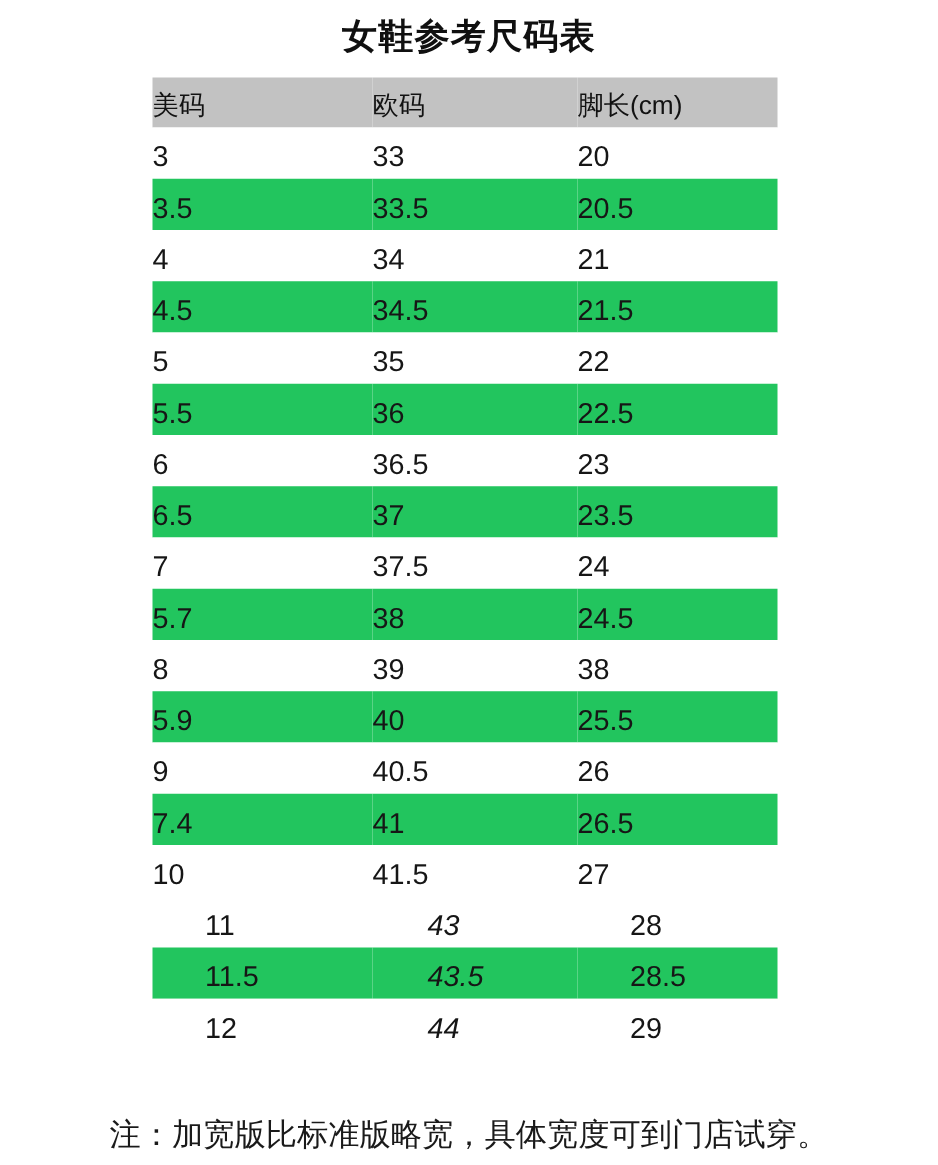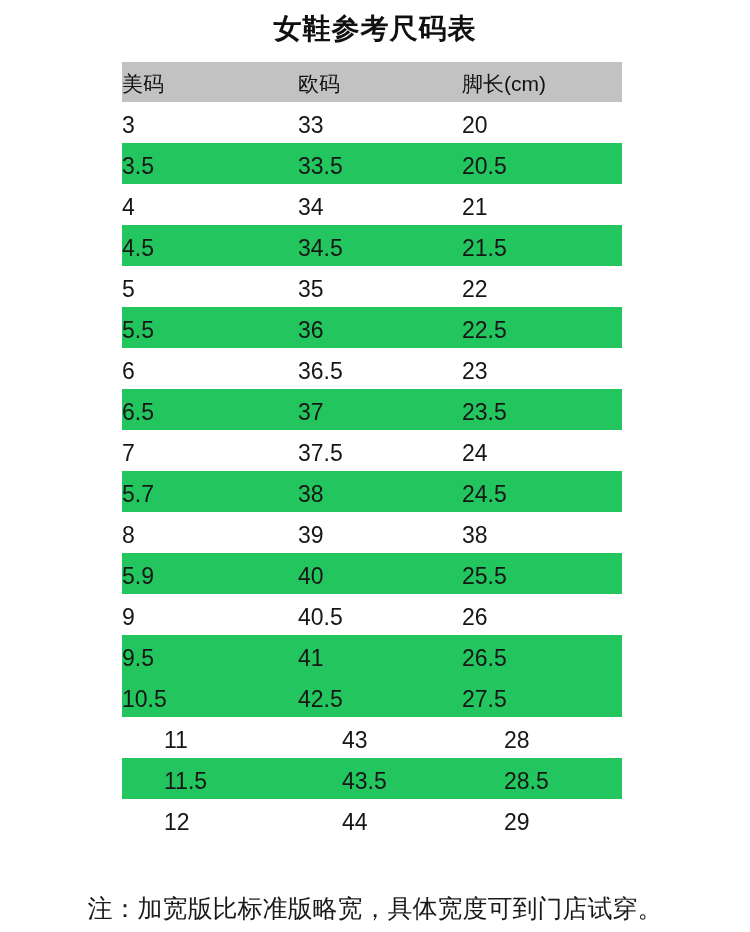--- a/index.html
+++ b/index.html
@@ -84,21 +84,21 @@
   .cell-1 { padding-left: 38px; }
   .cell-2 { padding-left: 40px; }
   .cell-3 { padding-left: 37px; }
 
   
   .nudge { display: inline-block; transform: translateY(3px); }
   .nudge-head { display: inline-block; transform: translateY(2px); }
 
   
   tr.shift .cell-1 { padding-left: 42px; }
-  tr.shift .cell-2 { padding-left: 44px; }
+  tr.shift .cell-2 { padding-left: 44px; font-style: italic; }
   tr.shift .cell-3 { padding-left: 42px; margin-top: 33px; }
 
   
   .note {
     position: absolute;
     top: 895px;
     left: 0;
     width: 750px;
     text-align: center;
     font-size: 25px;
@@ -186,28 +186,28 @@
           <td class="cell-1"><span class="nudge">5.9</span></td>
           <td class="cell-2"><span class="nudge">40</span></td>
           <td class="cell-3"><span class="nudge">25.5</span></td>
         </tr>
       <tr class="odd">
           <td class="cell-1"><span class="nudge">9</span></td>
           <td class="cell-2"><span class="nudge">40.5</span></td>
           <td class="cell-3"><span class="nudge">26</span></td>
         </tr>
       <tr class="even">
-          <td class="cell-1"><span class="nudge">9.5</span></td>
+          <td class="cell-1"><span class="nudge">7.4</span></td>
           <td class="cell-2"><span class="nudge">41</span></td>
           <td class="cell-3"><span class="nudge">26.5</span></td>
         </tr>
-      <tr class="even">
-          <td class="cell-1"><span class="nudge">10.5</span></td>
-          <td class="cell-2"><span class="nudge">42.5</span></td>
-          <td class="cell-3"><span class="nudge">27.5</span></td>
+      <tr class="odd">
+          <td class="cell-1"><span class="nudge">10</span></td>
+          <td class="cell-2"><span class="nudge">41.5</span></td>
+          <td class="cell-3"><span class="nudge">27</span></td>
         </tr>
       <tr class="odd shift">
           <td class="cell-1"><span class="nudge">11</span></td>
           <td class="cell-2"><span class="nudge">43</span></td>
           <td class="cell-3"><span class="nudge">28</span></td>
         </tr>
       <tr class="even shift">
           <td class="cell-1"><span class="nudge">11.5</span></td>
           <td class="cell-2"><span class="nudge">43.5</span></td>
           <td class="cell-3"><span class="nudge">28.5</span></td>

